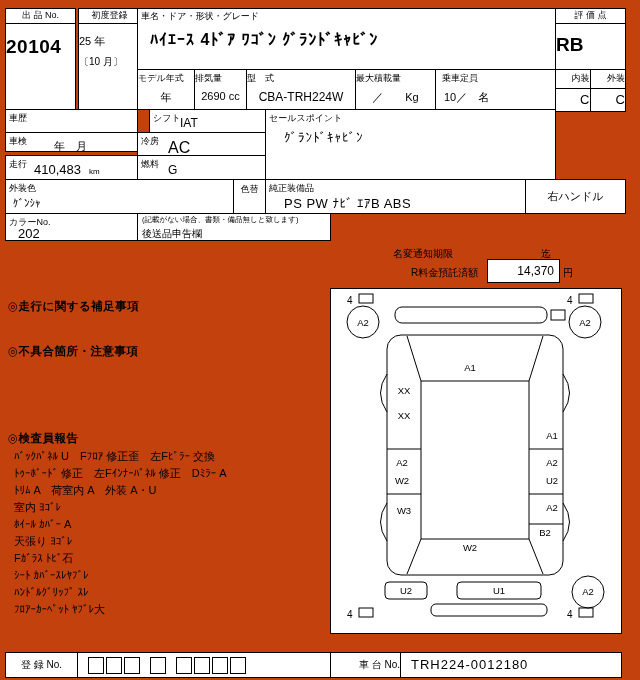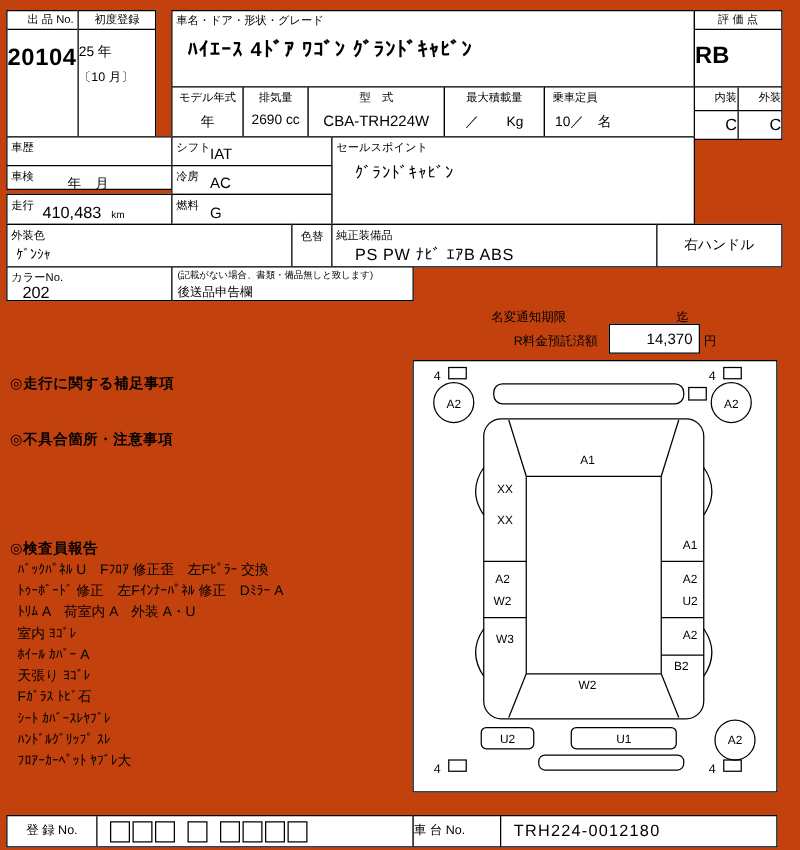--- a/index.html
+++ b/index.html
@@ -4,21 +4,21 @@
 <style>
   html,body{margin:0;padding:0}
   body{width:640px;height:680px;background:#fff;color:#000;
        font-family:"Liberation Sans","DejaVu Sans",sans-serif}
   .sheet{position:relative;width:640px;height:680px;background:#c2410c;overflow:hidden}
   .abs{position:absolute}
   .cell{position:absolute;border:1px solid #000;box-sizing:border-box;background:#fff}
   .hdr{font-size:9px;line-height:13px;height:14px;text-align:center;border-bottom:1px solid #000;overflow:hidden}
   .lbl{font-size:9px;line-height:11px;padding:2px 3px}
   .lbl-inline{position:absolute;top:2px;left:3px;font-size:9px}
-  .lbl2{font-size:9px;text-align:center;padding-top:2px}
+  .lbl2{font-size:9px;padding-top:2px}
   .val2{font-size:11px;text-align:center;padding-top:5px}
   .center{}
   .bold{font-weight:bold}
   .half{display:inline-block;width:50%;height:100%;text-align:right;font-size:9px;line-height:17px;vertical-align:top;box-sizing:border-box}
   .note-title{position:absolute;font-size:11.5px;font-weight:bold;letter-spacing:0.5px}
   .insp-line{font-size:11px;line-height:17px;white-space:pre}
   .regbox{position:absolute;top:4px;width:16px;height:17px;border:1px solid #000;box-sizing:border-box}
   .ln{fill:none;stroke:#000;stroke-width:1}
   .mark{font:9.5px "Liberation Sans",sans-serif;text-anchor:middle;fill:#000}
   .cmark{font:10px "Liberation Sans",sans-serif;fill:#000}
@@ -26,21 +26,21 @@
 </head>
 <body>
 
 <div class="sheet">
 
   <div class="cell" style="left:5px;top:8px;width:71px;height:102px">
     <div class="hdr">出 品 No.</div>
     <div class="center bold" style="font-size:19px;margin-top:12px;letter-spacing:0.5px">20104</div>
   </div>
 
-  <div class="cell" style="left:62px;top:8px;width:63px;height:102px">
+  <div class="cell" style="left:78px;top:8px;width:63px;height:102px">
     <div class="hdr">初度登録</div>
     <div class="center" style="font-size:11px;margin-top:10px">25 年</div>
     <div class="center" style="font-size:10px;margin-top:6px">〔10 月〕</div>
   </div>
 
   <div class="cell" style="left:137px;top:8px;width:419px;height:62px">
     <div class="lbl">車名・ドア・形状・グレード</div>
     <div class="bold" style="font-size:16px;padding:7px 0 0 12px;letter-spacing:1px">ﾊｲｴｰｽ 4ﾄﾞｱ ﾜｺﾞﾝ ｸﾞﾗﾝﾄﾞｷｬﾋﾞﾝ</div>
   </div>
 
@@ -73,35 +73,35 @@
     <div class="val2">／　　Kg</div>
   </div>
   <div class="cell" style="left:435px;top:69px;width:121px;height:41px">
     <div class="lbl2" style="text-align:left;padding-left:6px">乗車定員</div>
     <div class="val2" style="text-align:left;padding-left:8px">10／　名</div>
   </div>
 
   <div class="cell" style="left:5px;top:109px;width:133px;height:24px">
     <span class="lbl-inline">車歴</span>
   </div>
-  <div class="cell" style="left:137px;top:109px;width:129px;height:24px">
+  <div class="cell" style="left:149px;top:109px;width:129px;height:24px">
     <span class="lbl-inline">シフト</span>
     <span class="abs" style="left:30px;top:6px;font-size:12px">IAT</span>
   </div>
   <div class="cell" style="left:265px;top:109px;width:291px;height:71px">
     <span class="lbl-inline">セールスポイント</span>
     <div style="font-size:13px;padding:20px 0 0 18px;letter-spacing:1px">ｸﾞﾗﾝﾄﾞｷｬﾋﾞﾝ</div>
   </div>
   <div class="cell" style="left:5px;top:132px;width:133px;height:20px">
     <span class="lbl-inline">車検</span>
     <span class="abs" style="left:48px;top:6px;font-size:11px">年　月</span>
   </div>
   <div class="cell" style="left:137px;top:132px;width:129px;height:24px">
     <span class="lbl-inline">冷房</span>
-    <span class="abs" style="left:30px;top:6px;font-size:12px">AC</span>
+    <span class="abs" style="left:30px;top:6px;font-size:16px">AC</span>
   </div>
   <div class="cell" style="left:5px;top:155px;width:133px;height:25px">
     <span class="lbl-inline">走行</span>
     <span class="abs" style="left:28px;top:6px;font-size:13px">410,483</span>
     <span class="abs" style="left:83px;top:11px;font-size:8px">km</span>
   </div>
   <div class="cell" style="left:137px;top:155px;width:129px;height:25px">
     <span class="lbl-inline">燃料</span>
     <span class="abs" style="left:30px;top:7px;font-size:12px">G</span>
   </div>
@@ -220,19 +220,19 @@
     <div class="regbox" style="left:82px"></div>
     <div class="regbox" style="left:100px"></div>
     <div class="regbox" style="left:118px"></div>
     <div class="regbox" style="left:144px"></div>
     <div class="regbox" style="left:170px"></div>
     <div class="regbox" style="left:188px"></div>
     <div class="regbox" style="left:206px"></div>
     <div class="regbox" style="left:224px"></div>
   </div>
   <div class="cell" style="left:330px;top:652px;width:71px;height:26px">
-    <div style="font-size:10px;text-align:left;line-height:24px">車 台 No.</div>
+    <div style="font-size:10px;text-align:right;line-height:24px">車 台 No.</div>
   </div>
   <div class="cell" style="left:400px;top:652px;width:222px;height:26px">
     <div style="font-size:13px;line-height:24px;padding-left:10px;letter-spacing:1px">TRH224-0012180</div>
   </div>
 
 </div>
 
 </body></html>

